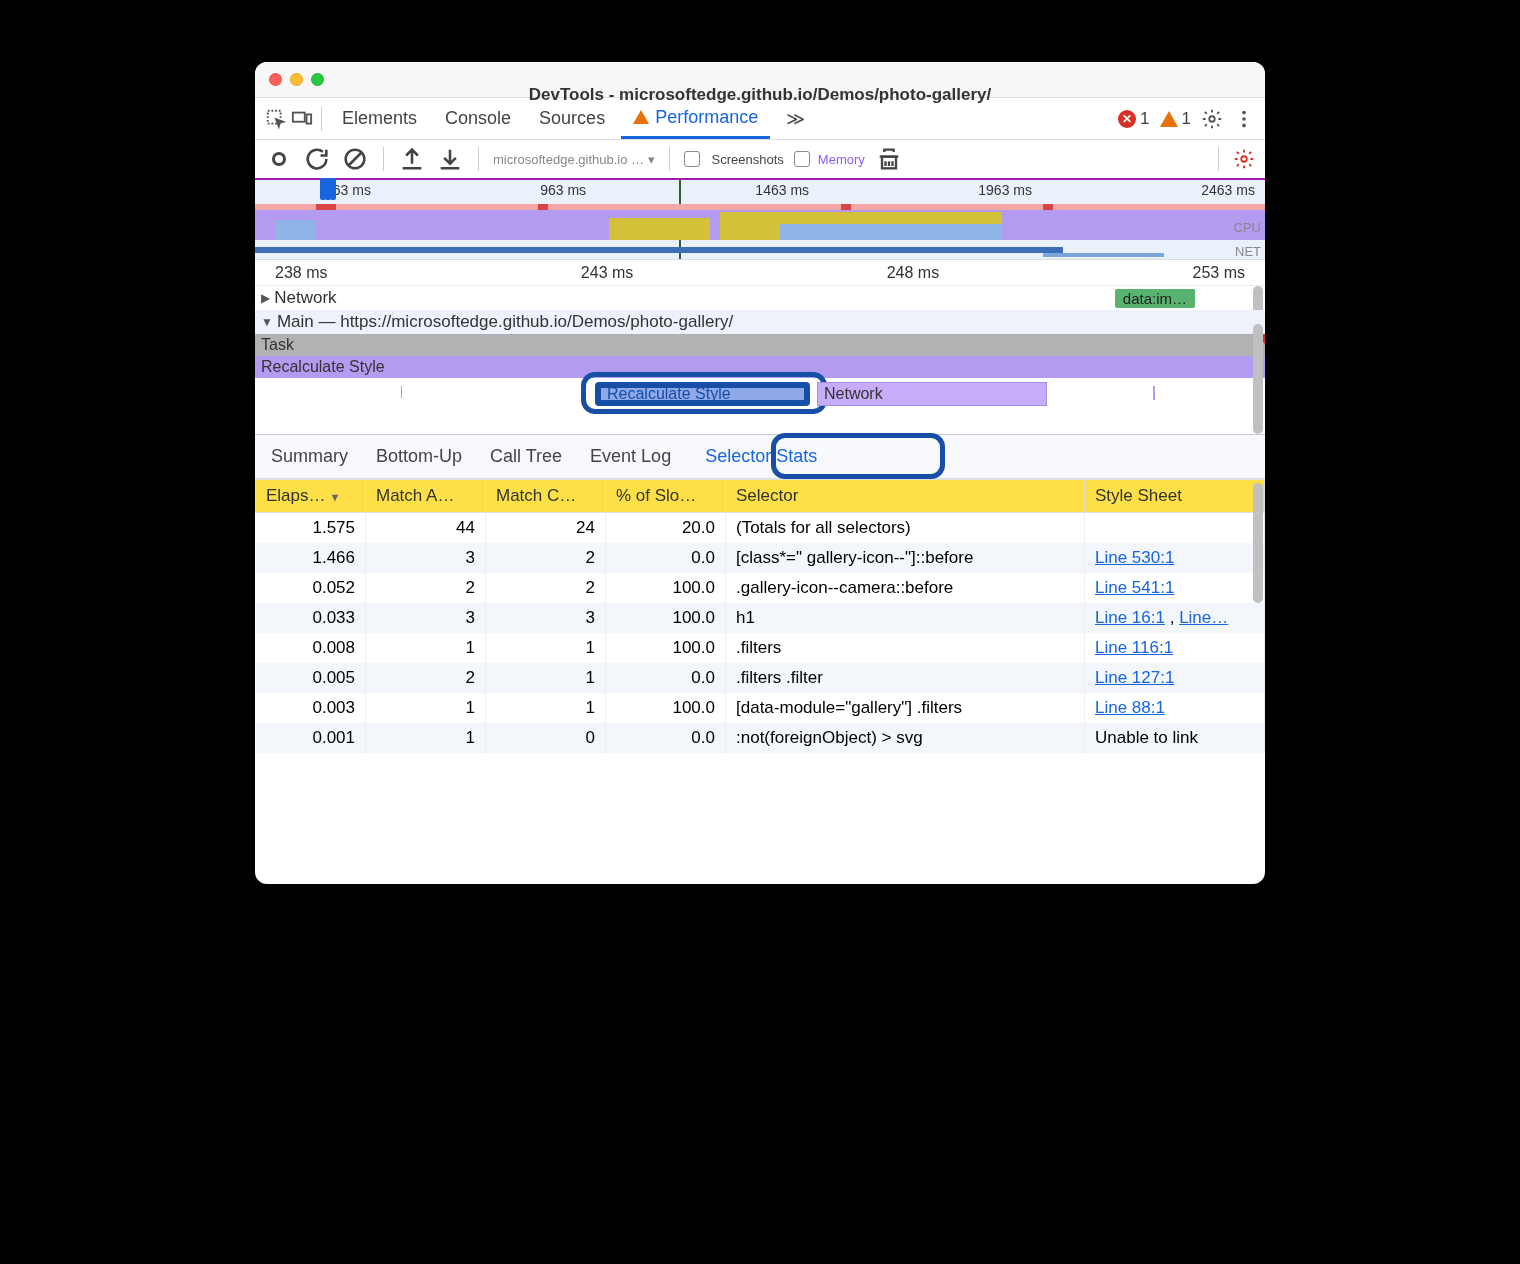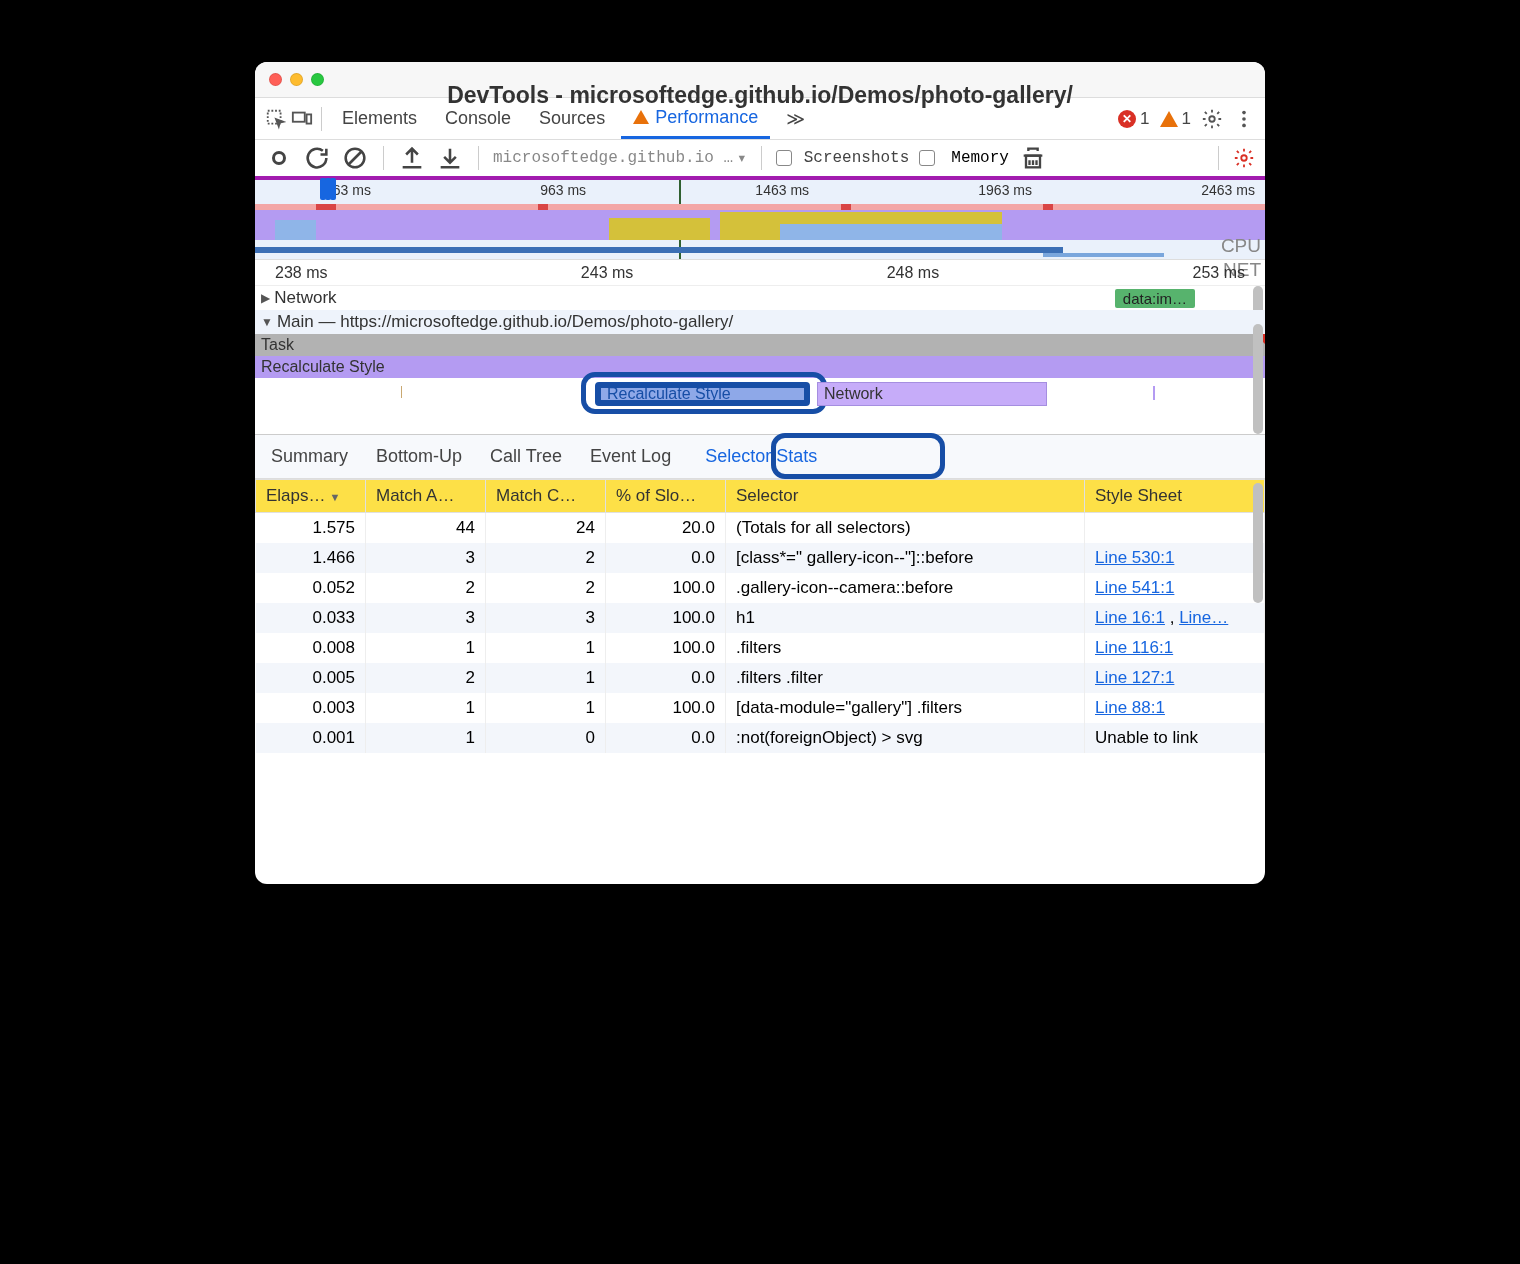--- a/index.html
+++ b/index.html
@@ -35,21 +35,21 @@
     position: relative;
   }
   .traffic { display: flex; gap: 8px; }
   .dot { width: 13px; height: 13px; border-radius: 50%; }
   .dot.red { background: #ff5f57; border: .5px solid rgba(0,0,0,.1); }
   .dot.yellow { background: #febc2e; border: .5px solid rgba(0,0,0,.1); }
   .dot.green { background: #28c840; border: .5px solid rgba(0,0,0,.1); }
   .title {
     position: absolute; left: 0; right: 0;
     text-align: center;
-    font-size: 23px;
+    font-size: 17px;
     font-weight: 700;
     color: #333;
     margin-top: 31px;
   }
   
   .tabs-row {
     height: 42px;
     display: flex;
     align-items: center;
     padding: 0 10px;
@@ -70,40 +70,39 @@
   .divider-v { width:1px; height:24px; background:#ccc; margin:0 4px; }
   .right-group { margin-left: auto; display:flex; align-items:center; gap: 10px; }
   .badge { display:flex; align-items:center; gap:4px; font-size:17px; }
   .badge.err { color:#444; } .badge.err .circ{ width:18px;height:18px;border-radius:50%;background:#d93025;color:#fff;display:flex;align-items:center;justify-content:center;font-size:12px;font-weight:700;}
   .badge.warn { color:#444; } .badge.warn .tri{ width:0;height:0;border-left:9px solid transparent;border-right:9px solid transparent;border-bottom:16px solid #e8710a;}
   
   .toolbar {
     height: 40px;
     display: flex; align-items: center; gap: 10px;
     padding: 0 10px;
-    border-bottom: 4px solid #a21caf;
-    font-size: 16px;
-    font-family: Liberation Mono, monospace;
+    border-bottom: 2px solid #a21caf;
+    font-size: 13px;
   }
   .toolbar button.icon-btn { width:28px;height:28px;border:none;background:none;display:flex;align-items:center;justify-content:center;color:#444;cursor:pointer;}
   .record-circle{width:14px;height:14px;border:3px solid #444;border-radius:50%;}
   .dropdown { color:#888; display:flex; align-items:center; gap:4px;}
   .cbx { width:16px;height:16px;border:1.5px solid #888;border-radius:3px;display:inline-block;}
   .gear-red { color:#d93025 !important; }
   
   .overview { height: 80px; border-bottom:1px solid #ddd; position:relative; background:#eaf1fb;}
   .ov-ticks { position:absolute; top:2px; left:0; right:0; display:flex; justify-content:space-between; padding:0 10px; font-size:14px; color:#333;}
   .ov-body { position:absolute; top:24px; bottom:0; left:0; right:0;}
   .ov-cpu-band { position:absolute; top:0; height:6px; left:0; right:0; background:#f3a6a6;}
   .ov-cpu-band .seg{position:absolute;top:0;height:6px;background:#d94545;}
   .ov-activity { position:absolute; top:6px; height:30px; left:0; right:0;}
   .ov-activity .purple{position:absolute;left:0;right:0;top:0;bottom:0;background:#b49bf2;}
   .ov-activity .yellow{position:absolute;background:#d4c13a;}
   .ov-activity .blue{position:absolute;background:#8fb5e8;}
-  .ov-labels{position:absolute;right:4px;top:34px;font-size:19px;color:#888;line-height:16px;text-align:right;}
+  .ov-labels{position:absolute;right:4px;top:16px;font-size:13px;color:#888;line-height:16px;text-align:right;}
   .ov-net{position:absolute;bottom:6px;left:0;height:6px;background:#3c6fb5;}
   .ov-handles{position:absolute;left:66px;top:-2px;display:flex;gap:-2px;}
   .ov-handles .h{width:6px;height:22px;background:#1766e0;border-radius:2px;margin-left:-1px;}
   .ov-vline{position:absolute;top:0;bottom:0;width:2px;background:#306030;}
   
   .timeline { flex:0 0 auto; border-bottom:1px solid #ccc;}
   .tl-ruler {height:26px;display:flex;justify-content:space-between;padding:0 20px;align-items:center;font-size:16px;color:#333;border-bottom:1px solid #eee;}
   .tl-row {display:flex;align-items:center;font-size:17px;color:#333;padding:2px 6px;position:relative;}
   .tl-row.hdr{background:#fff;align-items:center;}
   .tri-r::before{content:"▶";font-size:12px;color:#555;margin-right:4px;}
@@ -225,21 +224,21 @@
     <span class="divider-v"></span>
     <span class="dropdown">
       <span>microsoftedge.github.io …</span>
       <span>▾</span>
     </span>
     <span class="divider-v"></span>
     <label style="display:flex;align-items:center;gap:12px;color:#444">
       <span class="cbx"></span>
       <span>Screenshots</span>
     </label>
-    <label style="display:flex;align-items:center;gap:16px;color:#000000">
+    <label style="display:flex;align-items:center;gap:8px;color:#8b5cf6">
       <span class="cbx"></span>
       <span>Memory</span>
     </label>
     <button class="icon-btn">
         <svg viewBox="0 0 24 24" fill="none" stroke="#444" stroke-width="2">
           <rect x="6" y="10" width="12" height="10"></rect>
           <path d="M4 10h16M8 6V4h8v2M9 14v4M12 14v4M15 14v4"></path>
         </svg>
       </button>
     <span class="divider-v" style="margin-left:auto"></span>

